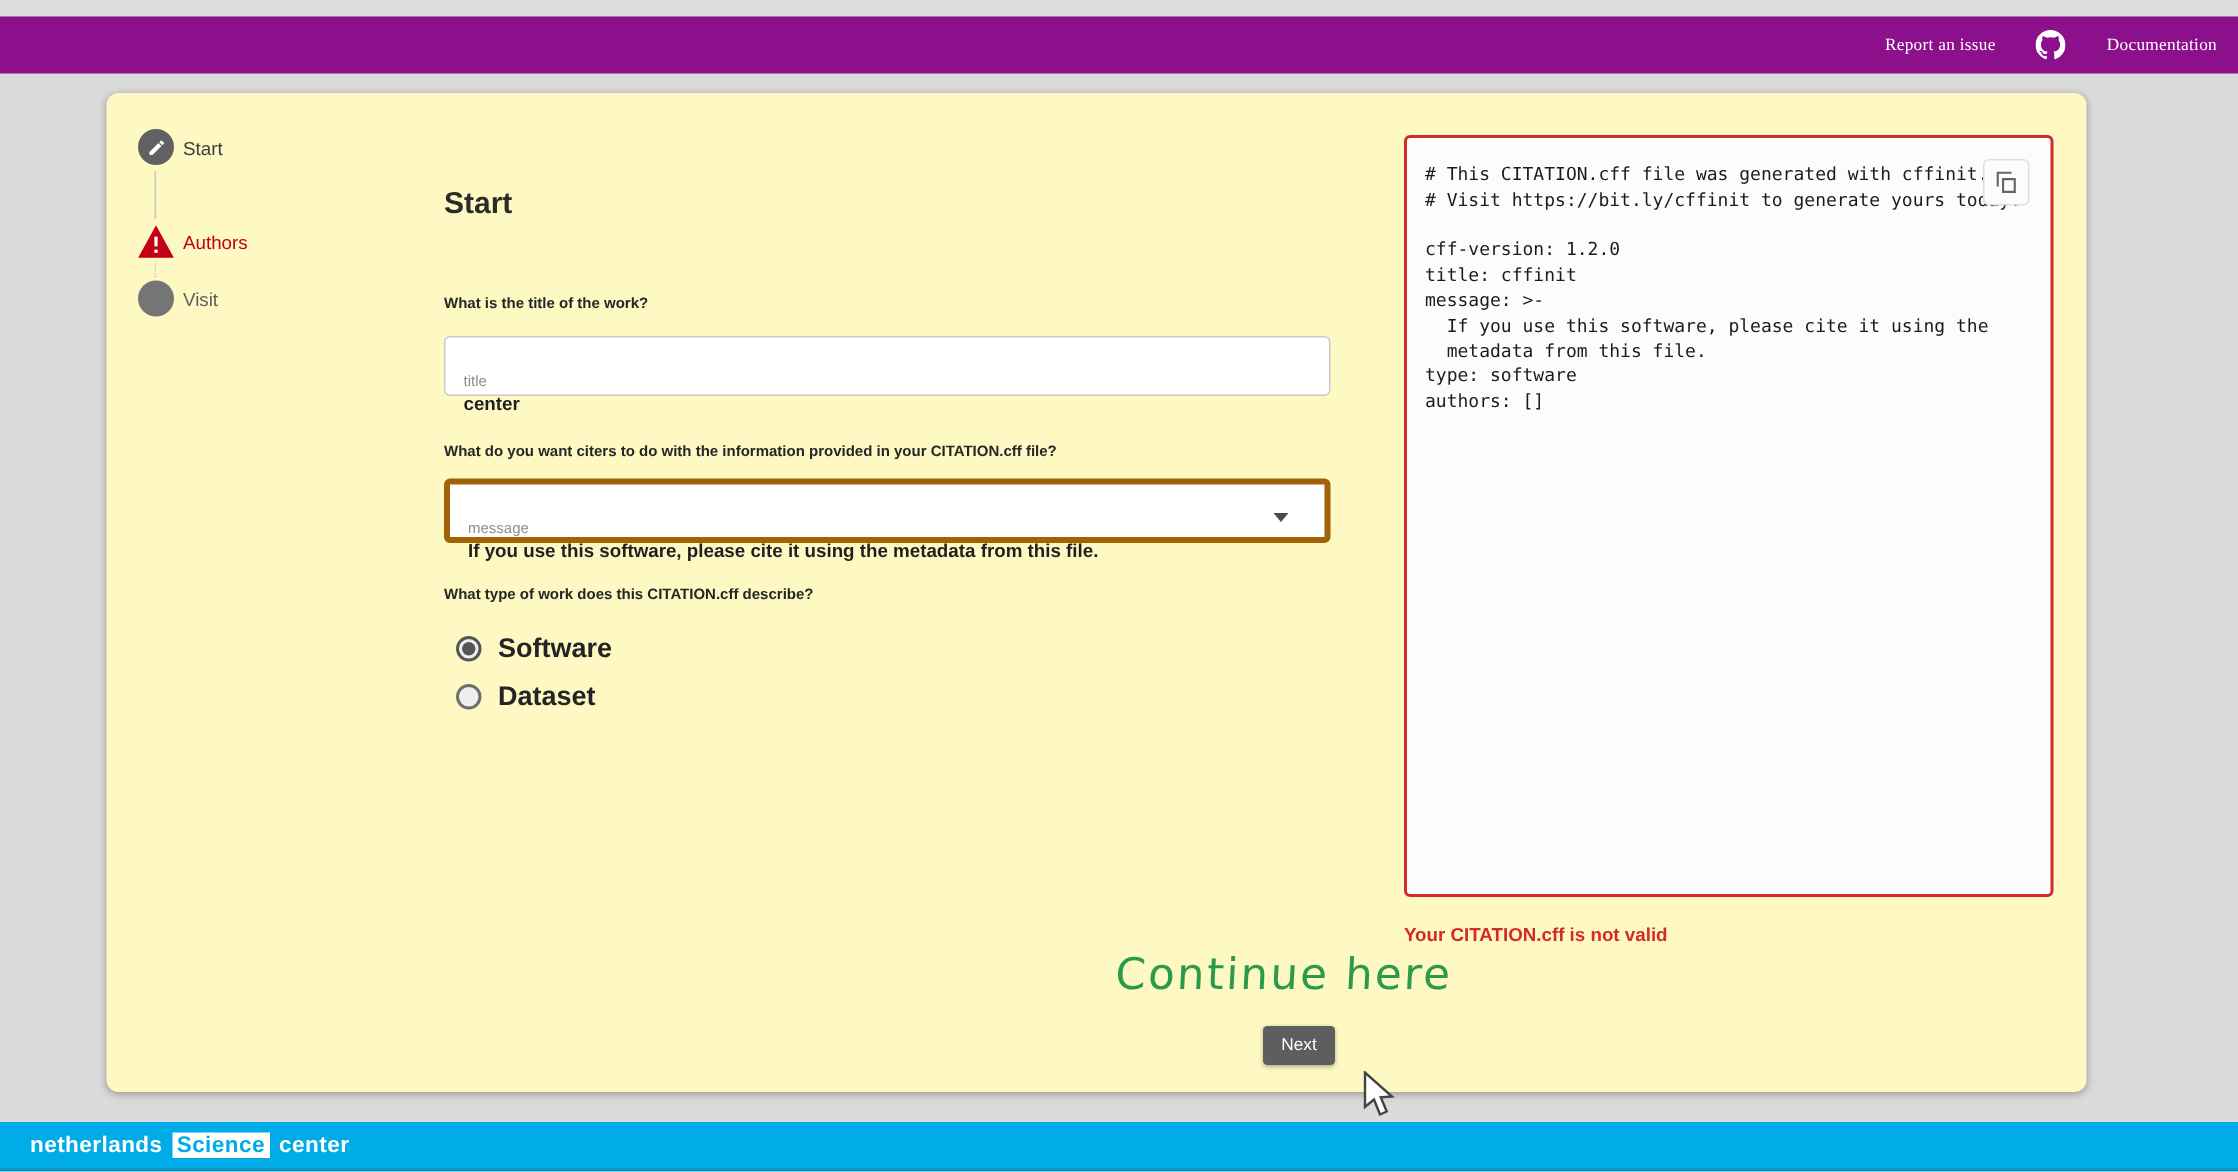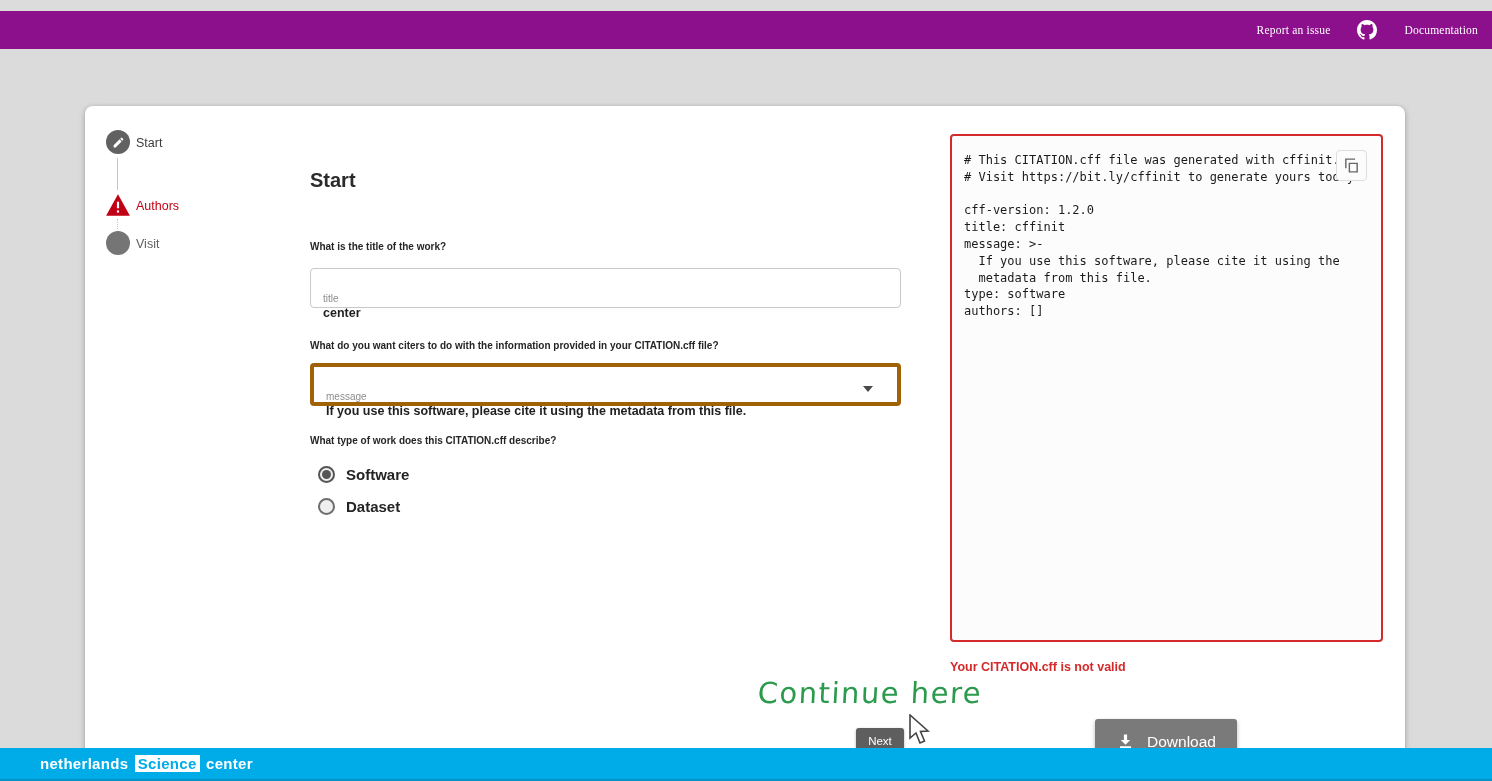--- a/index.html
+++ b/index.html
@@ -20,24 +20,23 @@
     display:flex; align-items:center; justify-content:flex-end;
     padding-right:14px; gap:22px;font-family:Liberation Serif, serif;
   }
   .appbar a, .appbar .bar-link {
     color:#ffffff; font-size:11.5px; text-decoration:none; cursor:pointer; letter-spacing:.2px;
   }
   .gh-icon { width:20px; height:20px; display:block; margin-left:4px; margin-right:6px; }
 
   
   .card {
-    position:absolute; left:85px; top:62px; width:1320px; height:666px;
-    background:#ffffff; border-radius:8px;
+    position:absolute; left:71px; top:62px; width:1320px; height:666px;
+    background:#fef9c3; border-radius:8px;
     box-shadow:0 1px 4px rgba(0,0,0,.22), 0 2px 8px rgba(0,0,0,.10);
-    margin-top:44px;
   }
 
   
   .step-icon { position:absolute; width:24px; height:24px; border-radius:50%;
     display:flex; align-items:center; justify-content:center; }
   .step-icon.done   { left:21px; top:24px;  background:#616161; }
   .step-icon.finish { left:21px; top:125px; background:#757575; }
   .step-warn { position:absolute; left:20px; top:87px; width:26px; height:24px; }
   .step-label { position:absolute; left:51px; font-size:12.5px; color:#3c3c3c; cursor:pointer; }
   .step-label.error { color:#c10015; }
@@ -59,21 +58,21 @@
     position:absolute; right:24px; top:19px; width:0; height:0;
     border-left:5px solid transparent; border-right:5px solid transparent;
     border-top:6px solid #4a4a4a;
   }
 
   .radio-row { position:absolute; left:233px; display:flex; align-items:center; gap:11px; cursor:pointer; }
   .radio-outer { width:17px; height:17px; border-radius:50%; border:2px solid #555555;
     display:flex; align-items:center; justify-content:center; background:#efefef; }
   .radio-outer.off { border-color:#6e6e6e; }
   .radio-dot { width:9px; height:9px; border-radius:50%; background:#555555; }
-  .radio-label { font-size:15px; font-weight:bold; color:#242424; }
+  .radio-label { font-size:18px; font-weight:bold; color:#242424; }
 
   .next-btn {
     position:absolute; left:771px; top:622px; width:48px; height:26px;
     background:#5e5e5e; color:#ffffff; border:none; border-radius:3px;
     font-size:11.5px; font-family:"Liberation Sans",sans-serif; cursor:pointer;
     box-shadow:0 1px 3px rgba(0,0,0,.3);
   }
 
   
   .code-panel {
@@ -107,21 +106,21 @@
     font-family:"DejaVu Sans", cursive, sans-serif;
     font-size:29px; color:#2b9a4d; letter-spacing:1.5px; transform:skewX(-3deg);
   }
 
   
   .cursor { position:absolute; left:908px; top:714px; width:22px; height:32px; }
 
   
   .footer {
     position:absolute; left:0; bottom:0; width:100%; height:33px;
-    background:#00ace8; display:flex; align-items:center; padding-left:40px;
+    background:#00ace8; display:flex; align-items:center; padding-left:20px;
     border-bottom:2px solid #0892c4;
   }
   .footer .brand { font-size:15px; font-weight:bold; color:#ffffff; letter-spacing:.3px; }
   .footer .brand .boxed {
     background:#ffffff; color:#00ace8; padding:0 3px; margin:0 2px;
   }
 </style>
 </head>
 <body>
 
@@ -206,27 +205,20 @@
     <div class="copy-btn">
       <svg width="17" height="17" viewBox="0 0 24 24">
         <path fill="none" stroke="#666666" stroke-width="2" d="M9 9h11v12H9z"></path>
         <path fill="none" stroke="#666666" stroke-width="2" d="M5 15H4V3h12v1"></path>
       </svg>
     </div>
   </section>
 
   <div class="validation">Your CITATION.cff is not valid</div>
 
-  <button class="download-btn">
-    <svg width="19" height="19" viewBox="0 0 24 24">
-      <path fill="#ffffff" d="M12 16l-6-6h4V3h4v7h4l-6 6z"></path>
-      <rect x="5" y="18" width="14" height="3" fill="#ffffff"></rect>
-    </svg>
-    <span>Download</span>
-  </button>
 
   <div class="annotation">Continue here</div>
 
 </main>
 
 <svg class="cursor" viewBox="0 0 22 32">
   <path d="M2 1 L2 24 L8 19 L12 29 L16.5 27 L12.5 17.5 L20 17 Z" fill="#ffffff" stroke="#444444" stroke-width="1.6"></path>
 </svg>
 
 <footer class="footer">

